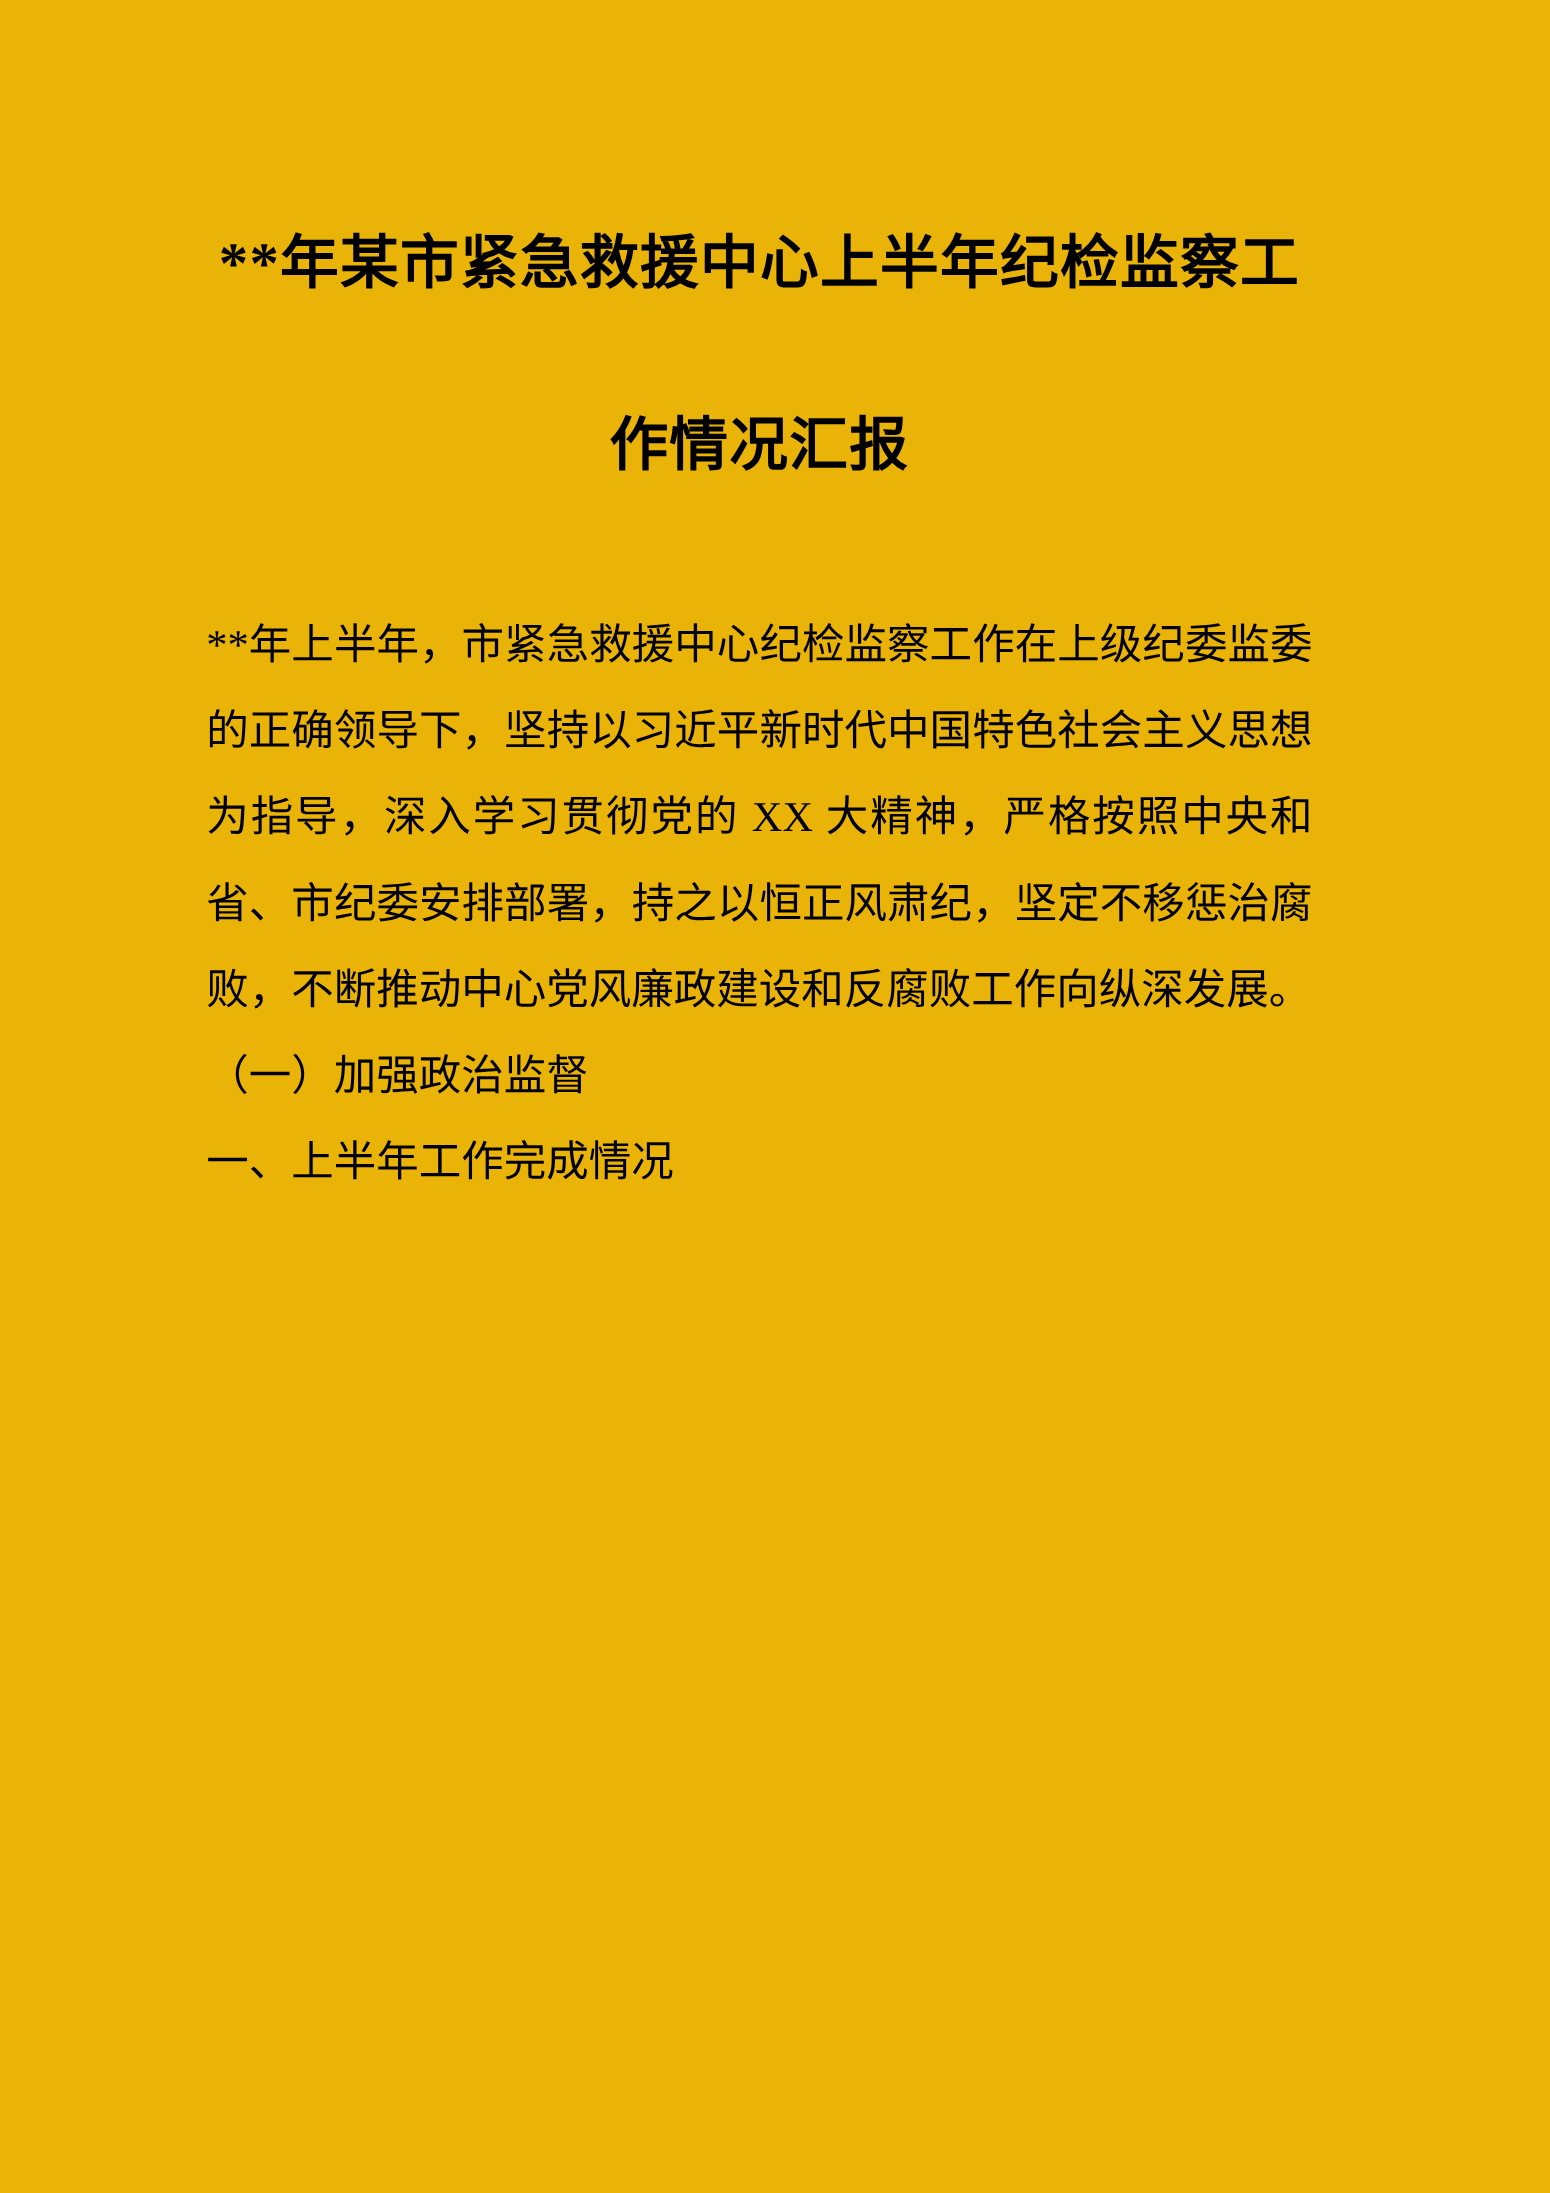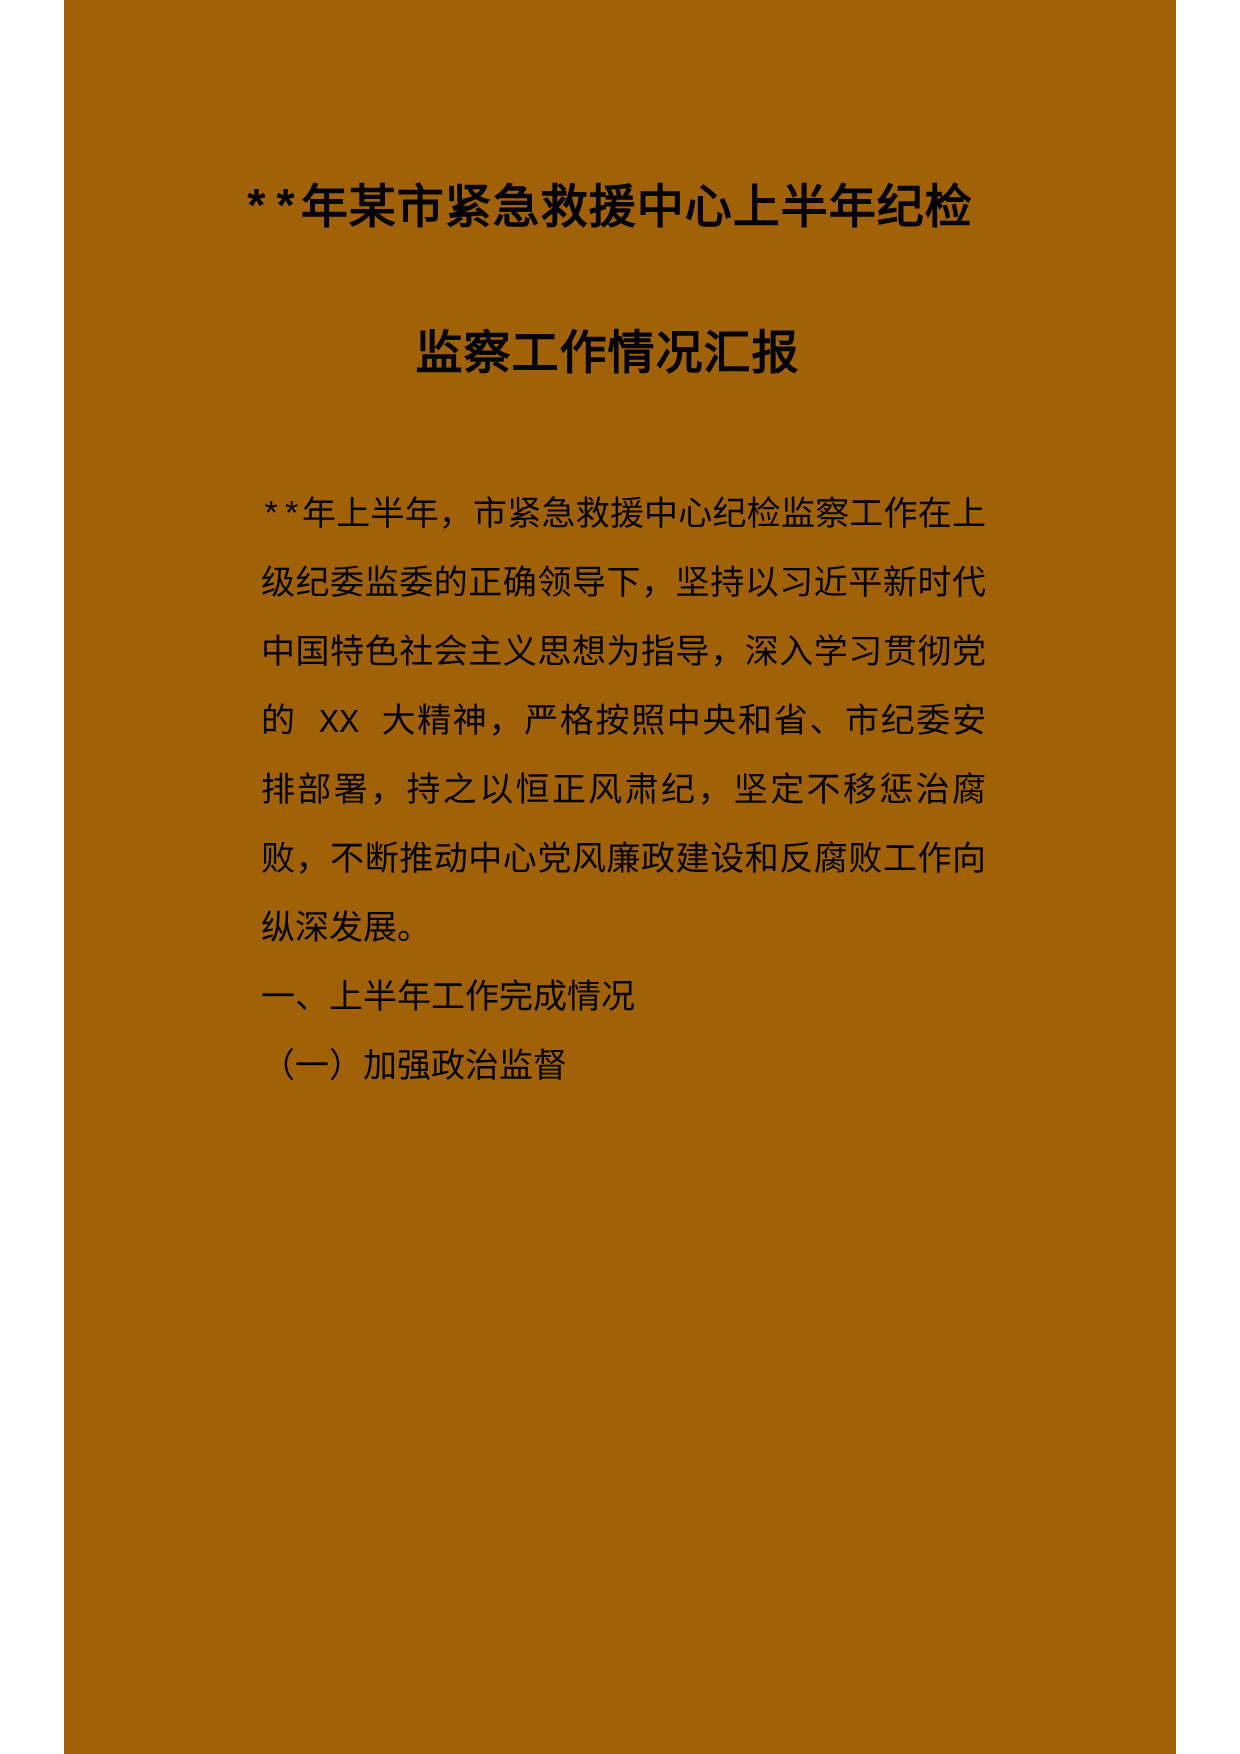--- a/index.html
+++ b/index.html
@@ -2,56 +2,55 @@
 <html lang="zh-CN"><head>
 <meta charset="utf-8">
 <style>
   html, body {
     margin: 0;
     padding: 0;
     background: #ffffff;
   }
   .page {
     position: relative;
-    width: 1112px;
+    width: 1240px;
     height: 1754px;
     margin: 0 auto;
-    background: #a16207;
+    background: #eab308;
     color: #000000;
     box-sizing: border-box;
     padding: 138px 190px 0 165px;
     overflow: hidden;
-    font-family: Liberation Mono, monospace;
+    font-family: Liberation Serif, serif;
   }
   .doc-title {
     margin: 0;
     font-size: 47px;
     font-weight: bold;
     line-height: 146px;
     text-align: center;
     letter-spacing: 1px;
     word-break: break-all;
   }
   .doc-body {
     margin-top: 52px;
     font-size: 34px;
     line-height: 69px;
     text-align: justify;
     text-justify: inter-ideograph;
-    margin-left: 32px;
   }
   .doc-body p {
     margin: 0;
     word-break: break-all;
   }
 </style>
 </head>
 <body>
 
 <div class="page">
   <h1 class="doc-title">**年某市紧急救援中心上半年纪检监察工作情况汇报</h1>
 
   <div class="doc-body">
     <p>**年上半年，市紧急救援中心纪检监察工作在上级纪委监委的正确领导下，坚持以习近平新时代中国特色社会主义思想为指导，深入学习贯彻党的 XX 大精神，严格按照中央和省、市纪委安排部署，持之以恒正风肃纪，坚定不移惩治腐败，不断推动中心党风廉政建设和反腐败工作向纵深发展。</p>
+    <p>（一）加强政治监督</p>
     <p>一、上半年工作完成情况</p>
-    <p>（一）加强政治监督</p>
   </div>
 </div>
 
 </body></html>

